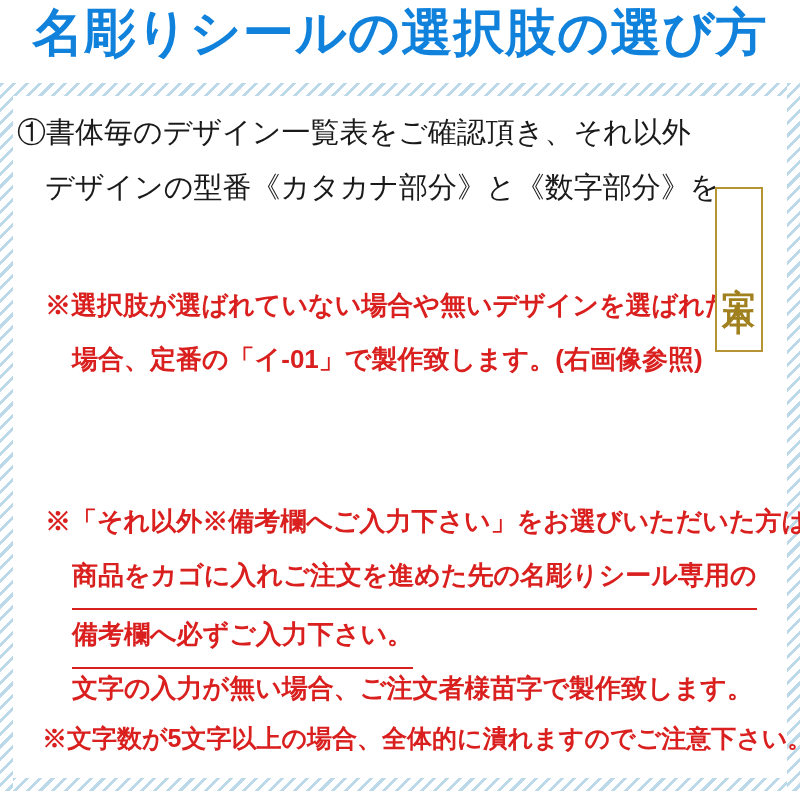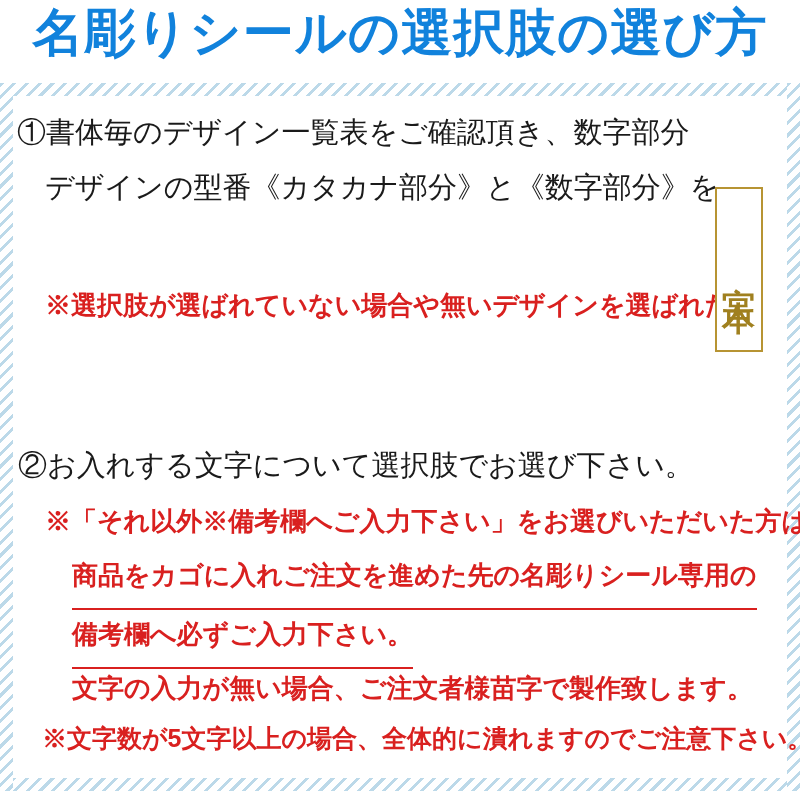--- a/index.html
+++ b/index.html
@@ -64,30 +64,30 @@
 
 <div id="canvas">
 
   <div class="abs title">名彫りシールの選択肢の選び方</div>
 
   <div class="stripe band-top"></div>
   <div class="stripe band-bottom"></div>
   <div class="stripe band-left"></div>
   <div class="stripe band-right"></div>
 
-  <div class="abs t-black l1">①書体毎のデザイン一覧表をご確認頂き、数字部分</div>
+  <div class="abs t-black l1">①書体毎のデザイン一覧表をご確認頂き、それ以外</div>
   <div class="abs t-black l2">デザインの型番《カタカナ部分》と《数字部分》を</div>
 
   <div class="abs t-red l4">※選択肢が選ばれていない場合や無いデザインを選ばれた</div>
+  <div class="abs t-red l5">場合、定番の「イ-01」で製作致します。(右画像参照)</div>
 
   <div class="abs name-plate">
     <span class="vtext">宮本</span>
   </div>
 
-  <div class="abs t-black l6">②お入れする文字について選択肢でお選び下さい。</div>
 
   <div class="abs t-red l7">※「それ以外※備考欄へご入力下さい」をお選びいただいた方は、</div>
   <div class="abs t-red l8"><span class="u">商品をカゴに入れご注文を進めた先の名彫りシール専用の</span></div>
   <div class="abs t-red l9"><span class="u">備考欄へ必ずご入力下さい。</span></div>
   <div class="abs t-red l10">文字の入力が無い場合、ご注文者様苗字で製作致します。</div>
   <div class="abs t-red l11">※文字数が5文字以上の場合、全体的に潰れますのでご注意下さい。</div>
 
 </div>
 
 </body></html>

